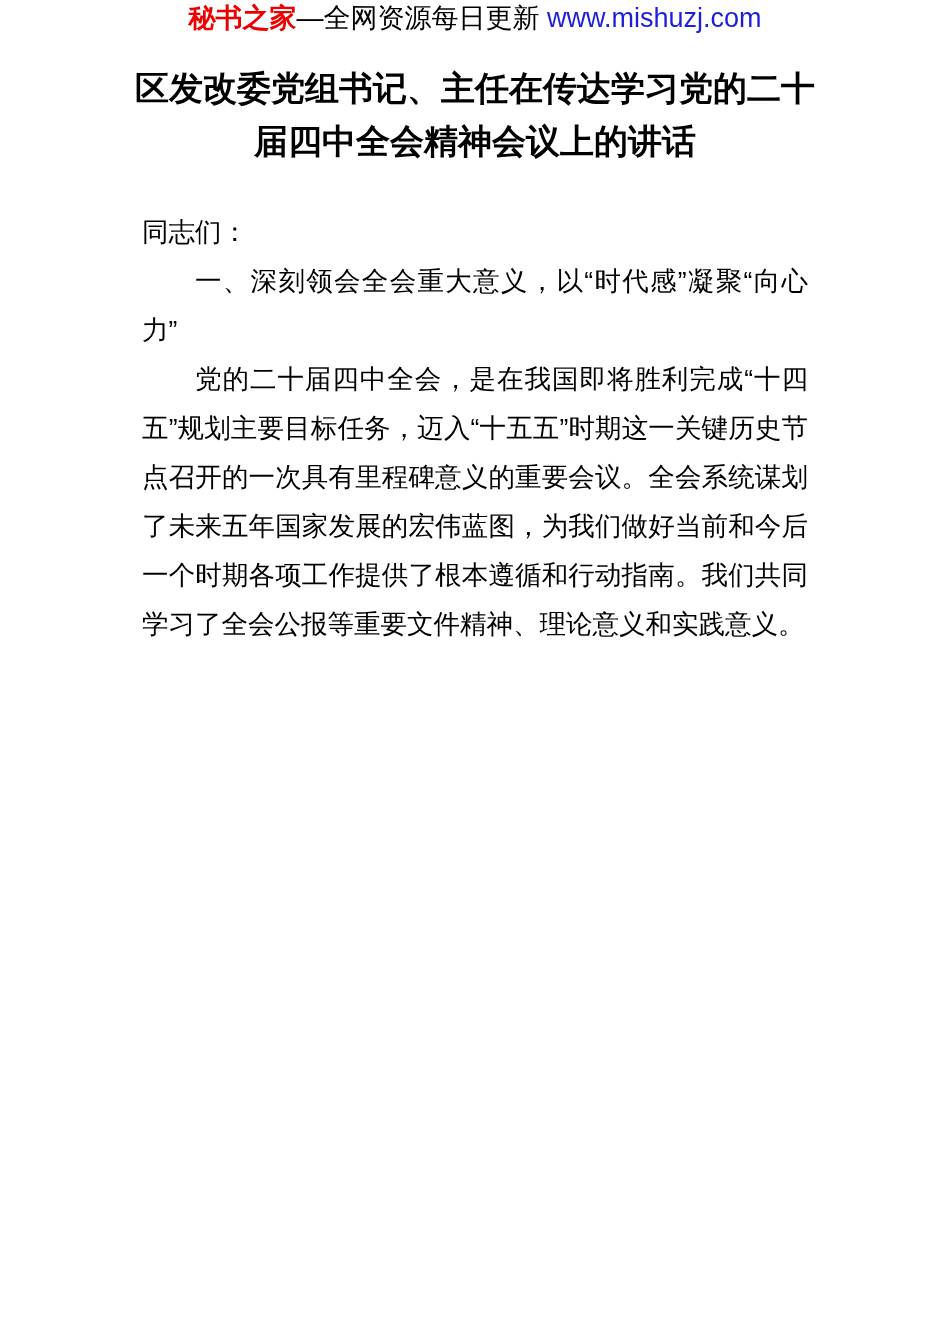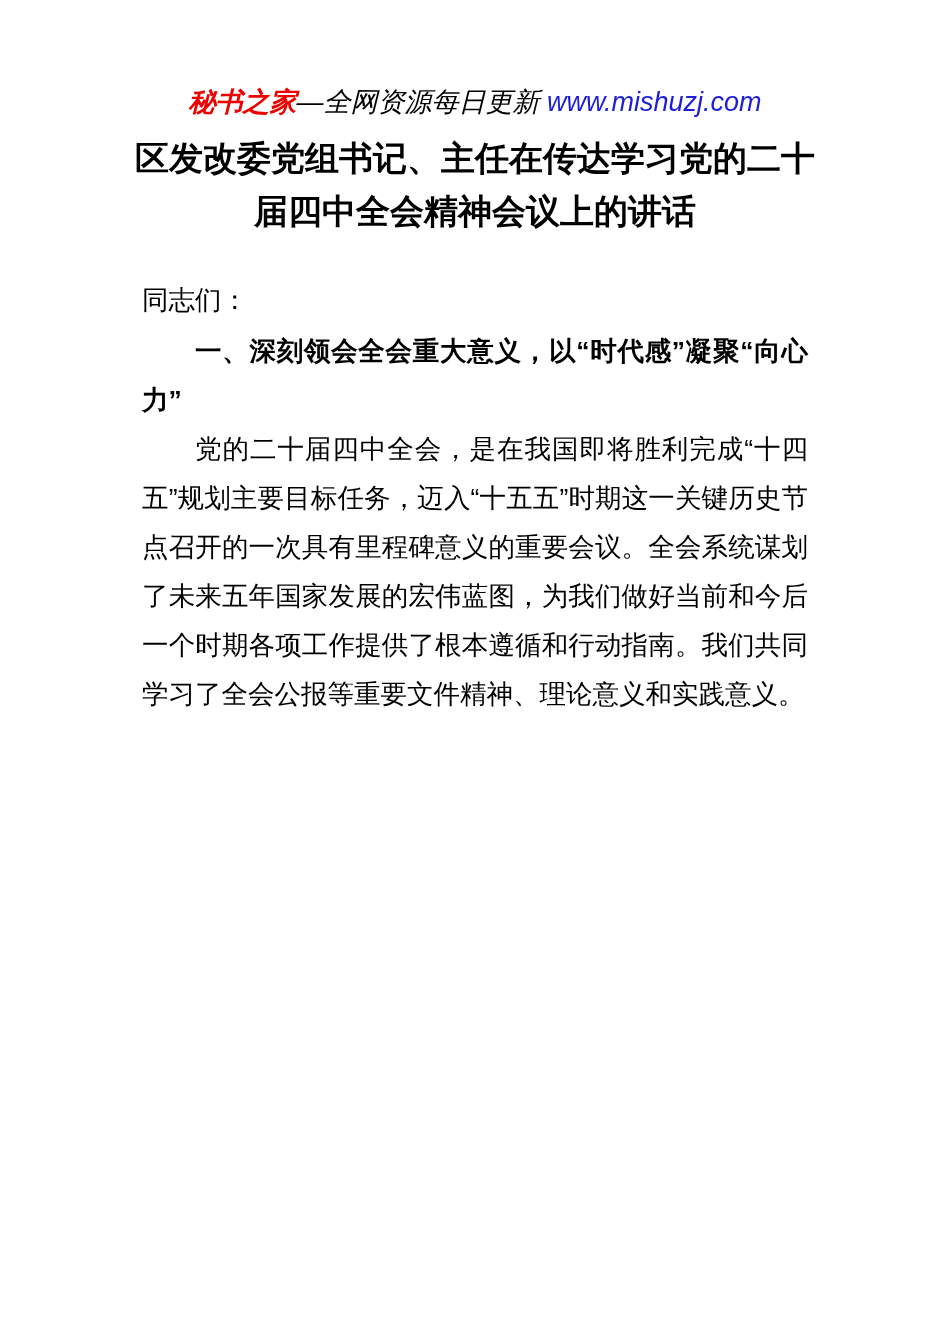--- a/index.html
+++ b/index.html
@@ -8,41 +8,39 @@
     background: #ffffff;
   }
   body {
     width: 950px;
     height: 1344px;
     font-family: "Liberation Sans", sans-serif;
     color: #000000;
     overflow: hidden;
   }
   .site-header {
-    margin-top: 84px;
     text-align: center;
     font-size: 27px;
     line-height: 36px;
     white-space: nowrap;
-    font-style: italic;
   }
   .site-name {
     color: #ee0000;
     font-weight: bold;
   }
   .site-tagline {
     color: #000000;
     font-weight: normal;
   }
   .site-url {
     color: #1e1ed8;
     font-weight: normal;
   }
   .doc-title {
-    margin: 12px auto 0 auto;
+    margin: 26px auto 0 auto;
     max-width: 690px;
     text-align: center;
     font-size: 34px;
     line-height: 53px;
     font-weight: bold;
     color: #000000;
   }
   .doc-body {
     width: 666px;
     margin: 40px auto 0 auto;
@@ -52,24 +50,23 @@
     text-justify: inter-ideograph;
     color: #000000;
   }
   .doc-body p {
     margin: 0;
     padding: 0;
     text-indent: 2em;
   }
   .doc-body p.salutation {
     text-indent: 0;
-    font-family: Liberation Mono, monospace;
   }
   .doc-body p.section-heading {
-    font-weight: bold;
+    font-weight: normal;
   }
 </style>
 </head>
 <body>
 
 <div class="site-header">
   <span class="site-name">秘书之家</span><span class="site-tagline">—全网资源每日更新 </span><span class="site-url">www.mishuzj.com</span>
 </div>
 
 <h1 class="doc-title">区发改委党组书记、主任在传达学习党的二十届四中全会精神会议上的讲话</h1>

